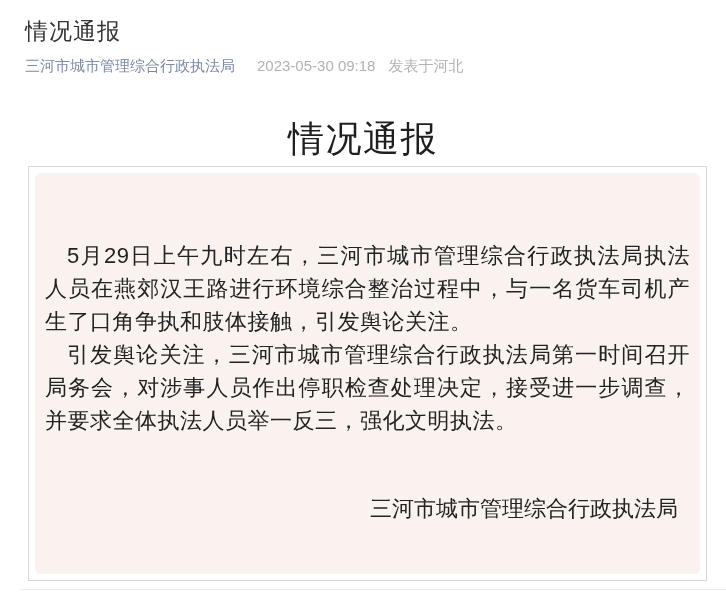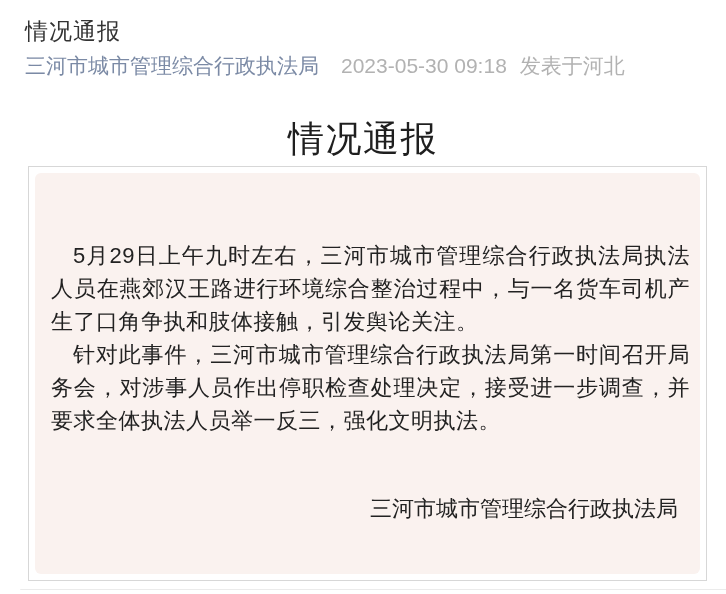--- a/index.html
+++ b/index.html
@@ -15,21 +15,21 @@
   .article-title {
     margin: 0;
     font-size: 23px;
     line-height: 30px;
     font-weight: 400;
     color: #333333;
     letter-spacing: 1px;
   }
   .meta-row {
     margin-top: 10px;
-    font-size: 21px;
+    font-size: 15px;
     line-height: 20px;
     white-space: nowrap;
   }
   .account-name { color: var(--account-link, #7b8aa5); margin-right: 22px; cursor: pointer; }
   .publish-time { color: var(--meta-text, #b2b2b2); margin-right: 13px; }
   .publish-location { color: var(--meta-text, #b2b2b2); }
   .notice-title {
     margin: 39px 0 0 0;
     text-align: center;
     font-size: 36px;
@@ -44,21 +44,21 @@
     height: 415px;
     box-sizing: border-box;
     border: 1px solid var(--box-border, #d7d7d7);
     background: #ffffff;
     padding: 6px;
   }
   .notice-inner {
     background: var(--notice-background, #faf2ef);
     height: 100%;
     box-sizing: border-box;
-    padding: 66px 10px 0 16px;
+    padding: 66px 10px 0 10px;
     overflow: hidden;
     border-radius: 6px;
   }
   .notice-paragraph {
     margin: 0;
     font-size: 22px;
     line-height: 33px;
     color: var(--body-text, #222222);
     text-indent: 1em;
     text-align: justify;
@@ -91,20 +91,20 @@
   <div class="meta-row">
     <span class="account-name">三河市城市管理综合行政执法局</span><span class="publish-time">2023-05-30 09:18</span><span class="publish-location">发表于河北</span>
   </div>
 </div>
 
 <h2 class="notice-title">情况通报</h2>
 
 <div class="notice-box">
   <div class="notice-inner">
     <p class="notice-paragraph">5月29日上午九时左右，三河市城市管理综合行政执法局执法人员在燕郊汉王路进行环境综合整治过程中，与一名货车司机产生了口角争执和肢体接触，引发舆论关注。</p>
-    <p class="notice-paragraph">针对此事件，三河市城市管理综合行政执法局第一时间召开局务会，对涉事人员作出停职检查处理决定，接受进一步调查，并要求全体执法人员举一反三，强化文明执法。</p>
+    <p class="notice-paragraph">引发舆论关注，三河市城市管理综合行政执法局第一时间召开局务会，对涉事人员作出停职检查处理决定，接受进一步调查，并要求全体执法人员举一反三，强化文明执法。</p>
     <div class="signature-block">
       <p>三河市城市管理综合行政执法局</p>
     </div>
   </div>
 </div>
 
 <div class="next-section-divider"></div>
 
 </body></html>

